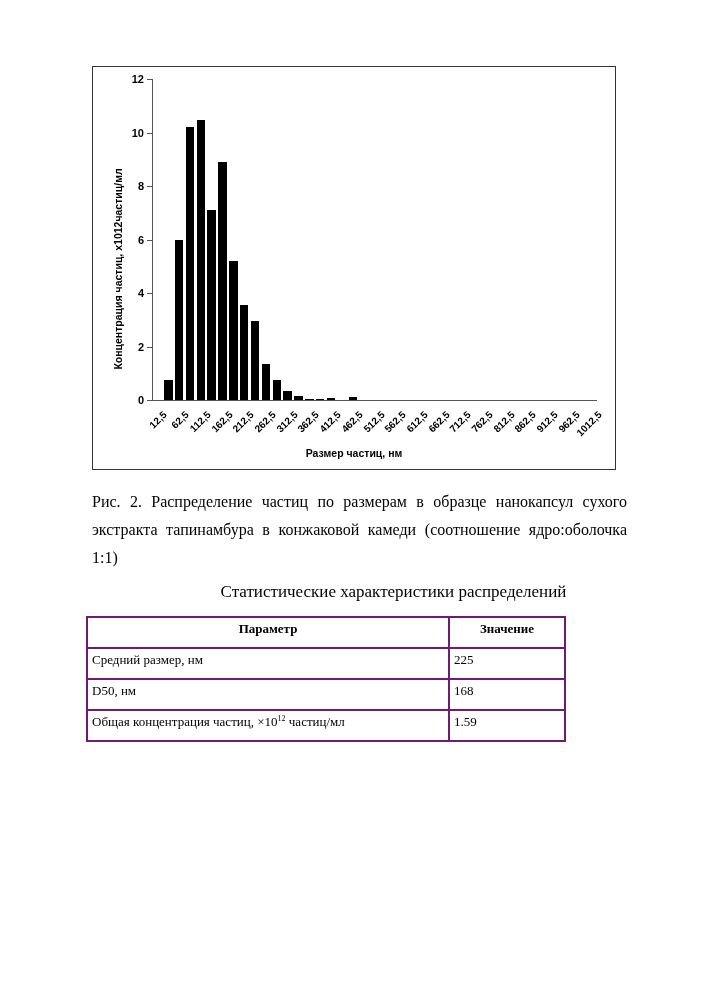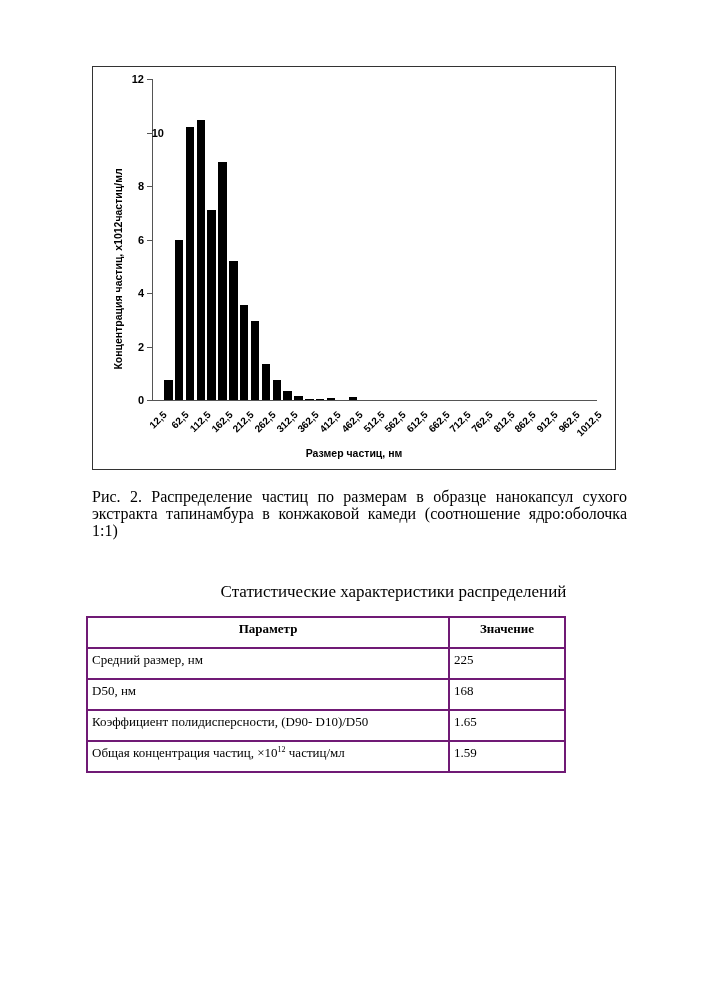--- a/index.html
+++ b/index.html
@@ -8,21 +8,21 @@
   .y-title{position:absolute;left:-64px;top:210px;width:300px;transform:rotate(-90deg);transform-origin:center;text-align:center;font-family:"Liberation Sans",sans-serif;font-weight:bold;font-size:10.5px;left:-125px;top:196px;}
   .plot{position:absolute;left:59px;top:12px;width:445px;height:322px;}
   .yaxis-line{position:absolute;left:0;top:0;width:1px;height:322px;background:#555;}
   .xaxis-line{position:absolute;left:0;bottom:0;width:445px;height:1px;background:#555;}
   .ytick{position:absolute;left:-5px;width:5px;height:1px;background:#555;}
   .ylabel{position:absolute;left:-28px;width:20px;text-align:right;font-family:"Liberation Sans",sans-serif;font-weight:bold;font-size:11px;line-height:12px;}
   .bars{position:absolute;left:0;bottom:1px;width:445px;height:321px;}
   .bar{position:absolute;bottom:0;background:#000;}
   .xlabel{position:absolute;top:338px;font-family:"Liberation Sans",sans-serif;font-weight:bold;font-size:10px;transform:rotate(-45deg);transform-origin:right top;white-space:nowrap;text-align:right;width:40px;}
   .x-title{position:absolute;left:0;width:100%;top:380px;text-align:center;font-family:"Liberation Sans",sans-serif;font-weight:bold;font-size:10.5px;}
-  .caption{position:absolute;left:92px;top:488px;width:535px;font-size:16px;line-height:17px;text-align:justify;}
+  .caption{position:absolute;left:92px;top:488px;width:535px;font-size:16px;line-height:28px;text-align:justify;}
   .table-title{position:absolute;left:0;width:707px;top:582px;text-align:center;font-size:17px;padding-left:40px;}
   table.stats{position:absolute;left:86px;top:616px;width:480px;border-collapse:collapse;font-size:13px;}
   table.stats th,table.stats td{border:2px solid #701a75;padding:3px 4px 10px 4px;vertical-align:top;}
   table.stats th{font-weight:bold;text-align:center;height:14px;}
   table.stats td.val{text-align:left;width:106px;}
   sup{font-size:8px;}
 </style>
 </head>
 <body>
 
@@ -54,21 +54,21 @@
       <div class="ylabel" style="top: 315px;">0</div>
       <div class="ytick" style="top: 267.5px;"></div>
       <div class="ylabel" style="top: 261.5px;">2</div>
       <div class="ytick" style="top: 214px;"></div>
       <div class="ylabel" style="top: 208px;">4</div>
       <div class="ytick" style="top: 160.5px;"></div>
       <div class="ylabel" style="top: 154.5px;">6</div>
       <div class="ytick" style="top: 107px;"></div>
       <div class="ylabel" style="top: 101px;">8</div>
       <div class="ytick" style="top: 53.5px;"></div>
-      <div class="ylabel" style="top: 47.5px; margin-left: 20px;">10</div>
+      <div class="ylabel" style="top: 47.5px;">10</div>
       <div class="ytick" style="top: 0px;"></div>
       <div class="ylabel" style="top: -6px;">12</div>
       <div class="xlabel" style="left: -30.5732px; top: 330px;">12,5</div>
       <div class="xlabel" style="left: -8.86585px; top: 330px;">62,5</div>
       <div class="xlabel" style="left: 12.8415px; top: 330px;">112,5</div>
       <div class="xlabel" style="left: 34.5488px; top: 330px;">162,5</div>
       <div class="xlabel" style="left: 56.2561px; top: 330px;">212,5</div>
       <div class="xlabel" style="left: 77.9634px; top: 330px;">262,5</div>
       <div class="xlabel" style="left: 99.6707px; top: 330px;">312,5</div>
       <div class="xlabel" style="left: 121.378px; top: 330px;">362,5</div>
@@ -103,21 +103,17 @@
   <tbody>
     <tr>
       <td>Средний размер, нм</td>
       <td class="val">225</td>
     </tr>
     <tr>
       <td>D50, нм</td>
       <td class="val">168</td>
     </tr>
     <tr>
-      <td>Коэффициент полидисперсности, (D90- D10)/D50</td>
-      <td class="val">1.65</td>
-    </tr>
-    <tr>
       <td><span>Общая концентрация частиц, ×10</span><sup>12</sup><span> частиц/мл</span></td>
       <td class="val">1.59</td>
     </tr>
   </tbody>
 </table>
 
 </body></html>

